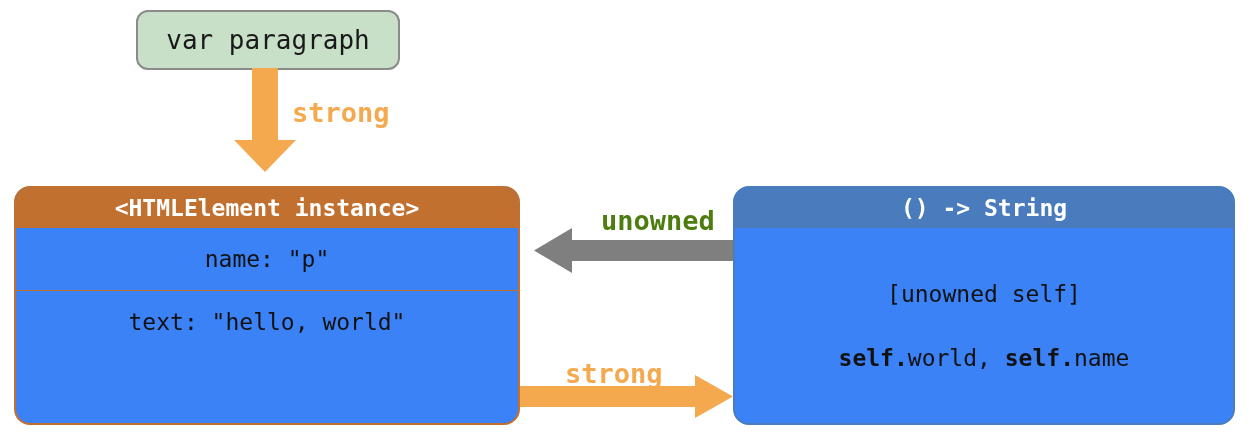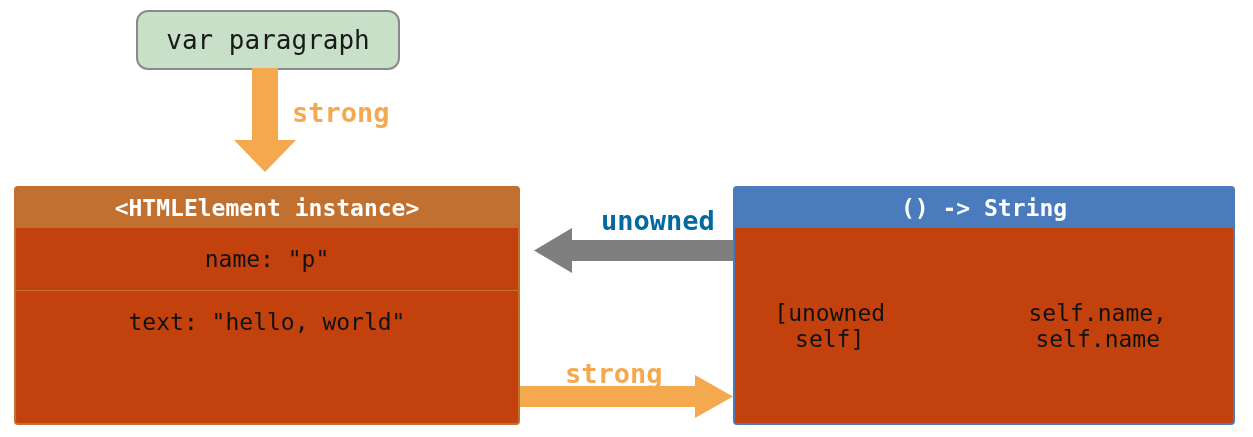--- a/index.html
+++ b/index.html
@@ -37,22 +37,22 @@
     font-family: "DejaVu Sans Mono", monospace;
     font-size: 26px;
     color: #1a1a1a;
     letter-spacing: 0px;
   }
 
   
   .obj-box {
     position: absolute;
     box-sizing: border-box;
-    background: #c2410c;
-    border-radius: 4px;
+    background: #3b82f6;
+    border-radius: 16px;
     overflow: hidden;
   }
   .obj-box.left {
     left: 14px;
     top: 186px;
     width: 506px;
     height: 239px;
     border: 2px solid #c1702f;
   }
   .obj-box.right {
@@ -84,31 +84,32 @@
     font-family: "DejaVu Sans Mono", monospace;
     font-size: 23px;
     color: #111111;
     border-top: 1.5px solid #c1702f;
   }
   .obj-row.first { border-top: none; }
 
   .obj-body {
     height: 195px;
     display: flex;
+    flex-direction: column;
     align-items: center;
     justify-content: center;
     gap: 38px;
   }
   .obj-body .line {
     font-family: "DejaVu Sans Mono", monospace;
     font-size: 23px;
     color: #111111;
     text-align: center;
   }
-  .obj-body .line b { font-weight: normal; }
+  .obj-body .line b { font-weight: bold; }
 
   
   .arrow-svg {
     position: absolute;
     left: 0;
     top: 0;
     width: 1253px;
     height: 437px;
     pointer-events: none;
   }
@@ -126,21 +127,21 @@
     color: #f5a94e;
   }
   .arrow-label.strong-right {
     left: 565px;
     top: 358px;
     color: #f5a94e;
   }
   .arrow-label.unowned {
     left: 601px;
     top: 205px;
-    color: #0369a1;
+    color: #4d7c0f;
   }
 </style>
 </head>
 <body>
 
 <div id="stage">
 
   <div class="var-pill">
     <span>var paragraph</span>
   </div>
@@ -170,17 +171,17 @@
   <div class="obj-box left">
     <div class="obj-header">&lt;HTMLElement instance&gt;</div>
     <div class="obj-row first">name: "p"</div>
     <div class="obj-row">text: "hello, world"</div>
   </div>
 
   <div class="obj-box right">
     <div class="obj-header">() -&gt; String</div>
     <div class="obj-body">
       <div class="line">[unowned self]</div>
-      <div class="line"><b>self.</b><span>name, </span><b>self.</b><span>name</span></div>
+      <div class="line"><b>self.</b><span>world, </span><b>self.</b><span>name</span></div>
     </div>
   </div>
 
 </div>
 
 </body></html>

